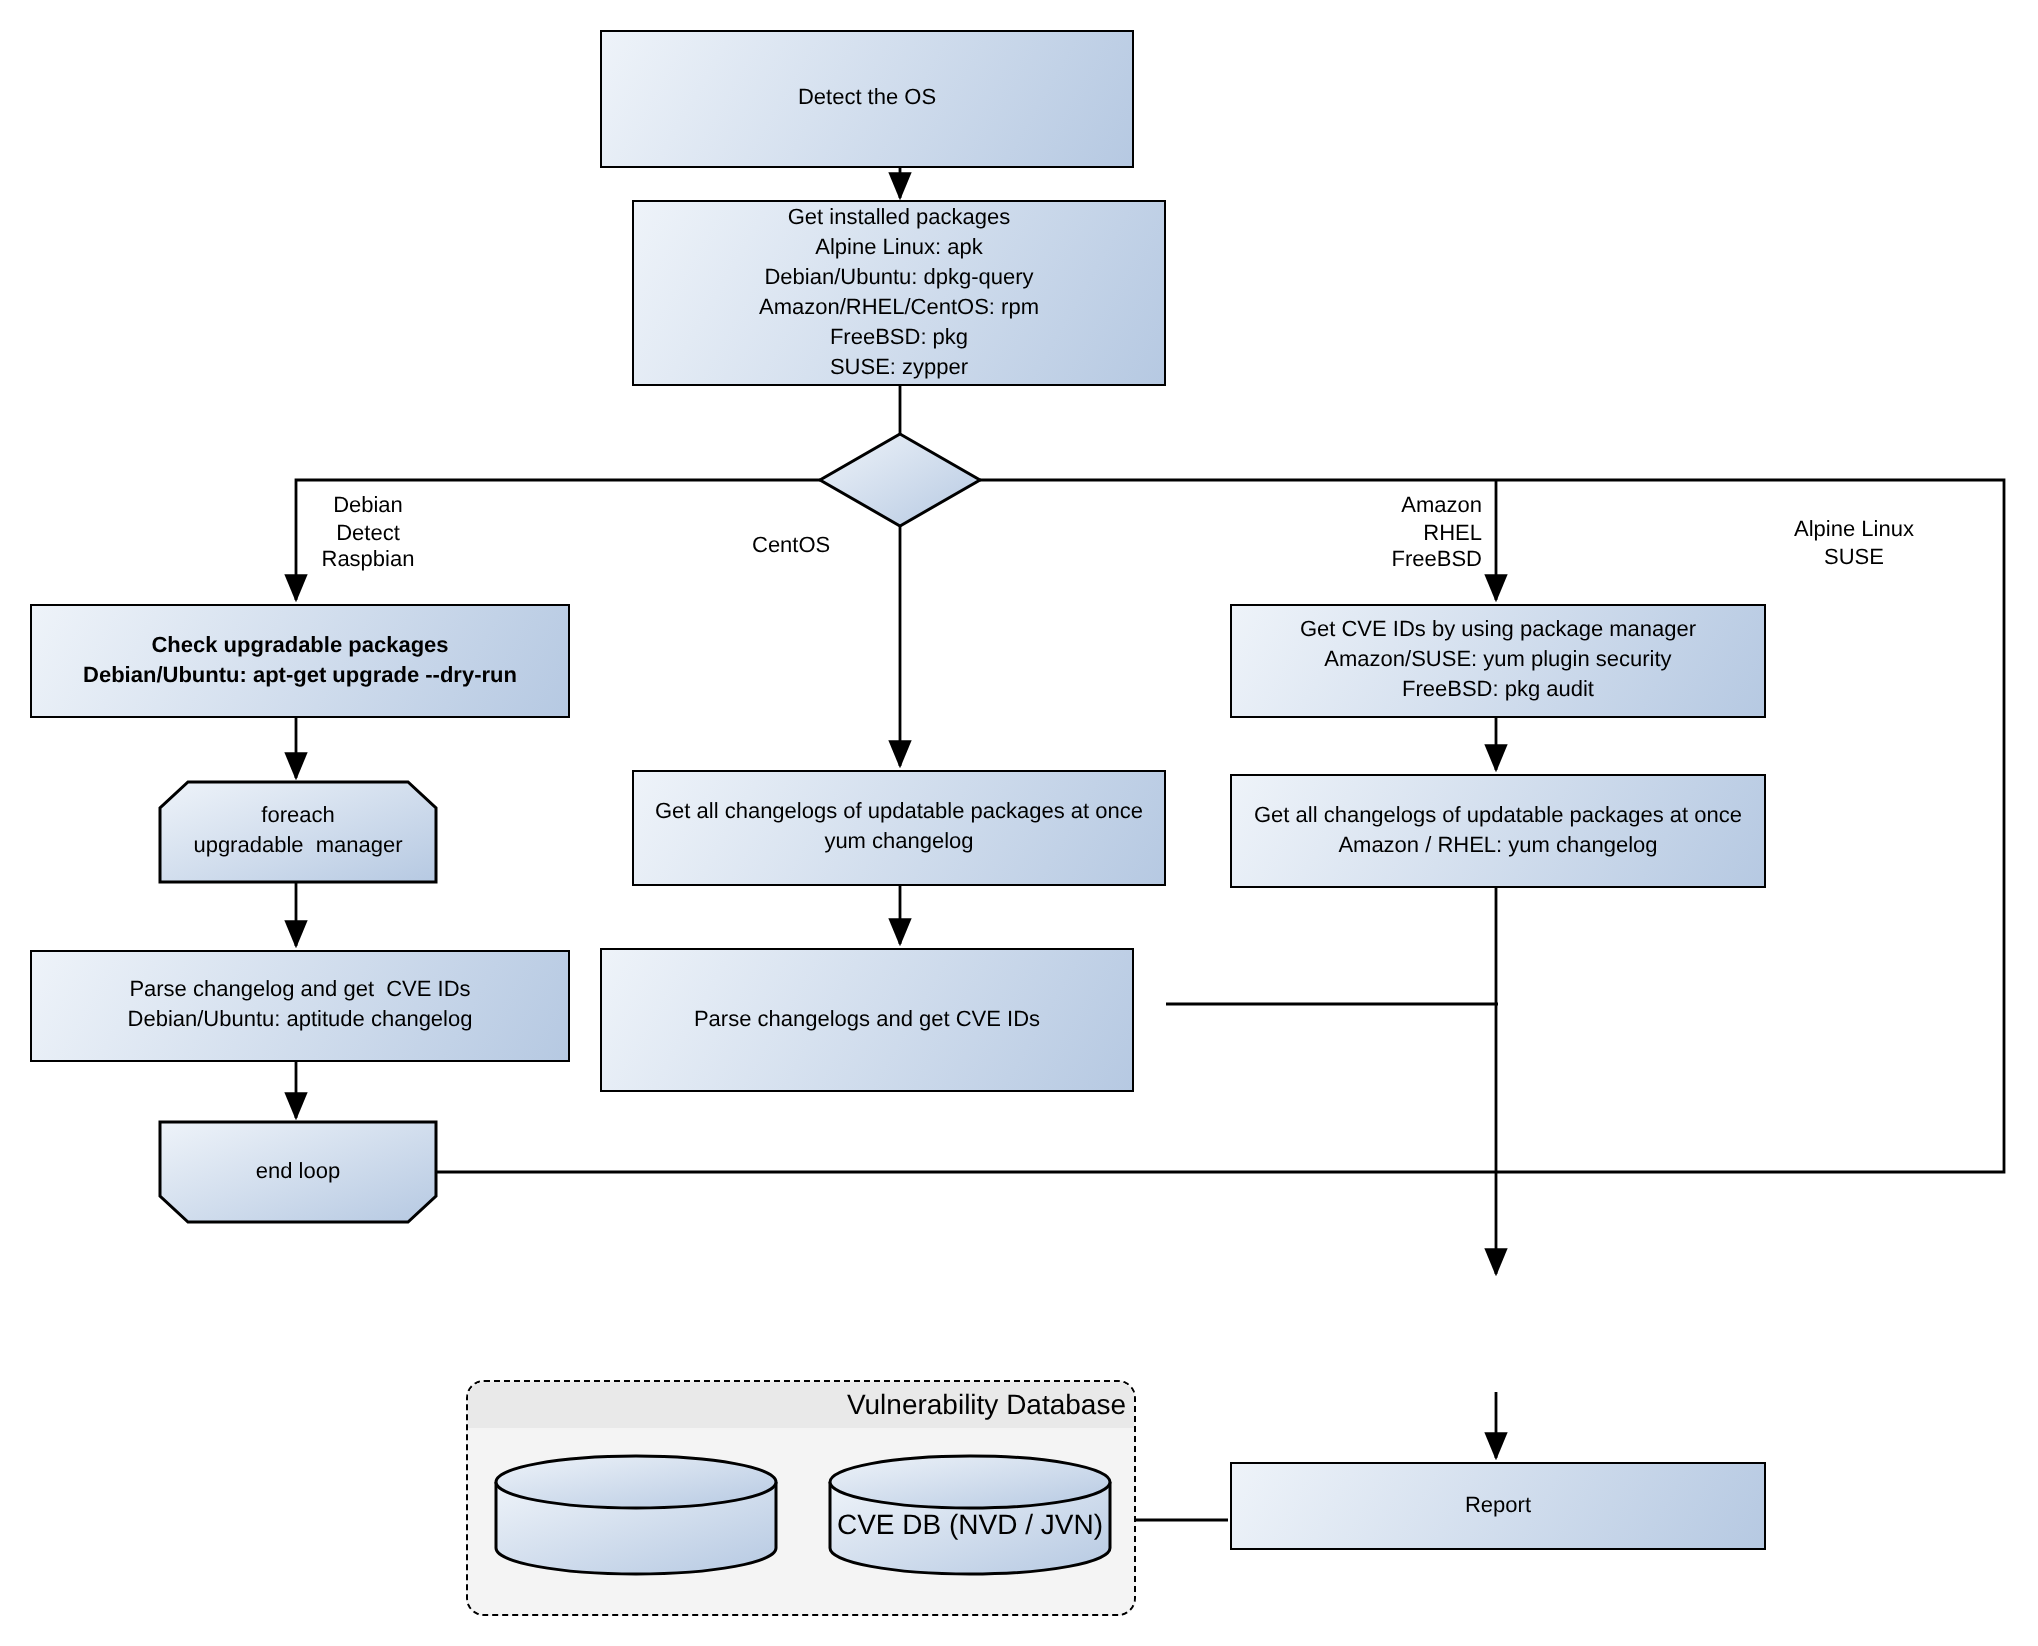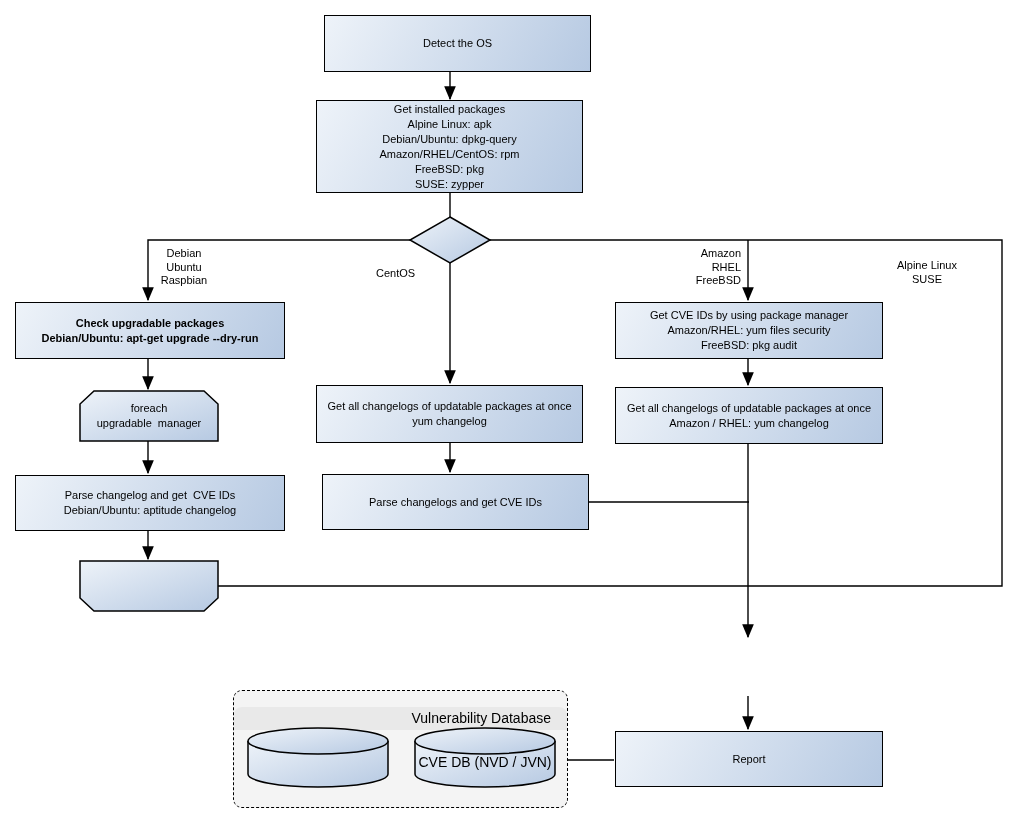--- a/index.html
+++ b/index.html
@@ -17,50 +17,49 @@
     white-space:pre-wrap; overflow:visible;
   }
   .shape-label {
     position:absolute; display:flex; align-items:center; justify-content:center;
     text-align:center; font-size:11px; line-height:15px; white-space:pre-wrap;
   }
   .branch-label {
     position:absolute; font-size:11px; line-height:13.5px; white-space:pre-wrap;
   }
   
-  .n-detect   { left:324px; top:15px;  width:267px; height:57px;text-align:center; }
+  .n-detect   { left:300px; top:15px;  width:267px; height:69px;text-align:center; }
   .n-installed{ left:316px; top:100px; width:267px; height:93px; }
   .n-check    { left:15px;  top:302px; width:270px; height:57px;font-weight:bold; }
   .n-parsel   { left:15px;  top:475px; width:270px; height:56px; }
   .n-chmid    { left:316px; top:385px; width:267px; height:58px; white-space:pre; }
-  .n-parsem   { left:322px; top:474px; width:267px; height:56px; }
+  .n-parsem   { left:300px; top:474px; width:267px; height:72px; }
   .n-cver     { left:615px; top:302px; width:268px; height:57px; }
   .n-chright  { left:615px; top:387px; width:268px; height:57px; white-space:pre; }
   .n-write    { left:615px; top:639px; width:267px; height:57px; }
-  .n-report   { left:615px; top:731px; width:268px; height:56px; }
+  .n-report   { left:615px; top:731px; width:268px; height:44px; }
   .l-foreach  { left:80px;  top:391px; width:138px; height:50px; }
   .l-endloop  { left:80px;  top:561px; width:138px; height:50px; }
   .l-oval     { left:248px; top:746px; width:140px; height:32px; }
   .l-cve      { left:415px; top:746px; width:140px; height:32px; font-size:14px; }
   .bl-debian  { left:139px; top:247px; width:90px;  text-align:center; }
   .bl-centos  { left:376px; top:267px; width:66px;  text-align:left; }
   .bl-amazon  { left:640px; top:247px; width:101px; text-align:right; }
   .bl-alpine  { left:867px; top:259px; width:120px; text-align:center; }
   
   .db-container {
     position:absolute; left:233px; top:690px; width:335px; height:118px;
     box-sizing:border-box; border:1.5px dashed var(--outline,#000); border-radius:9px;
     background:var(--db_container_body,#f4f4f4);
   }
   .db-header {
     position:absolute; left:0; top:0; right:0; height:23px;
     background:var(--db_container_header,#e9e9e9); border-radius:8px 8px 0 0;
-    font-size:14px; line-height:23px; text-align:right; padding-right:16px;
+    font-size:14px; line-height:23px; text-align:right; padding-right:4px;
     box-sizing:border-box;
-    margin-top:16px;
   }
   
   .grad-fill   { fill:url(#nodeGrad); stroke:var(--outline,#000); stroke-width:1.5; }
   .grad-fill-nostroke { fill:url(#nodeGrad); stroke:none; }
   .stroke-only { fill:none; stroke:var(--outline,#000); stroke-width:1.5; }
   .connector   { fill:none; stroke:var(--outline,#000); stroke-width:1.4; }
   #nodeGrad .stop-light { stop-color:var(--node_fill_light,#eef3f9); }
   #nodeGrad .stop-dark  { stop-color:var(--node_fill_dark,#b6c9e2); }
 </style>
 </head>
@@ -126,32 +125,33 @@
 FreeBSD: pkg
 SUSE: zypper</div>
   <div class="node n-check">Check upgradable packages
 Debian/Ubuntu: apt-get upgrade --dry-run</div>
   <div class="node n-parsel">Parse changelog and get  CVE IDs
 Debian/Ubuntu: aptitude changelog</div>
   <div class="node n-chmid">Get all changelogs of updatable packages at once
 yum changelog</div>
   <div class="node n-parsem">Parse changelogs and get CVE IDs</div>
   <div class="node n-cver">Get CVE IDs by using package manager
-Amazon/RHEL: yum files security
+Amazon/SUSE: yum plugin security
 FreeBSD: pkg audit</div>
   <div class="node n-chright">Get all changelogs of updatable packages at once
 Amazon / RHEL: yum changelog</div>
   <div class="node n-report">Report</div>
 
   <div class="shape-label l-foreach">foreach
 upgradable  manager</div>
+  <div class="shape-label l-endloop">end loop</div>
   <div class="shape-label l-cve">CVE DB (NVD / JVN)</div>
 
   <div class="branch-label bl-debian">Debian
-Ubuntu
+Detect
 Raspbian</div>
   <div class="branch-label bl-centos">CentOS</div>
   <div class="branch-label bl-amazon">Amazon
 RHEL
 FreeBSD</div>
   <div class="branch-label bl-alpine">Alpine Linux
 SUSE</div>
 
 </div>
 

